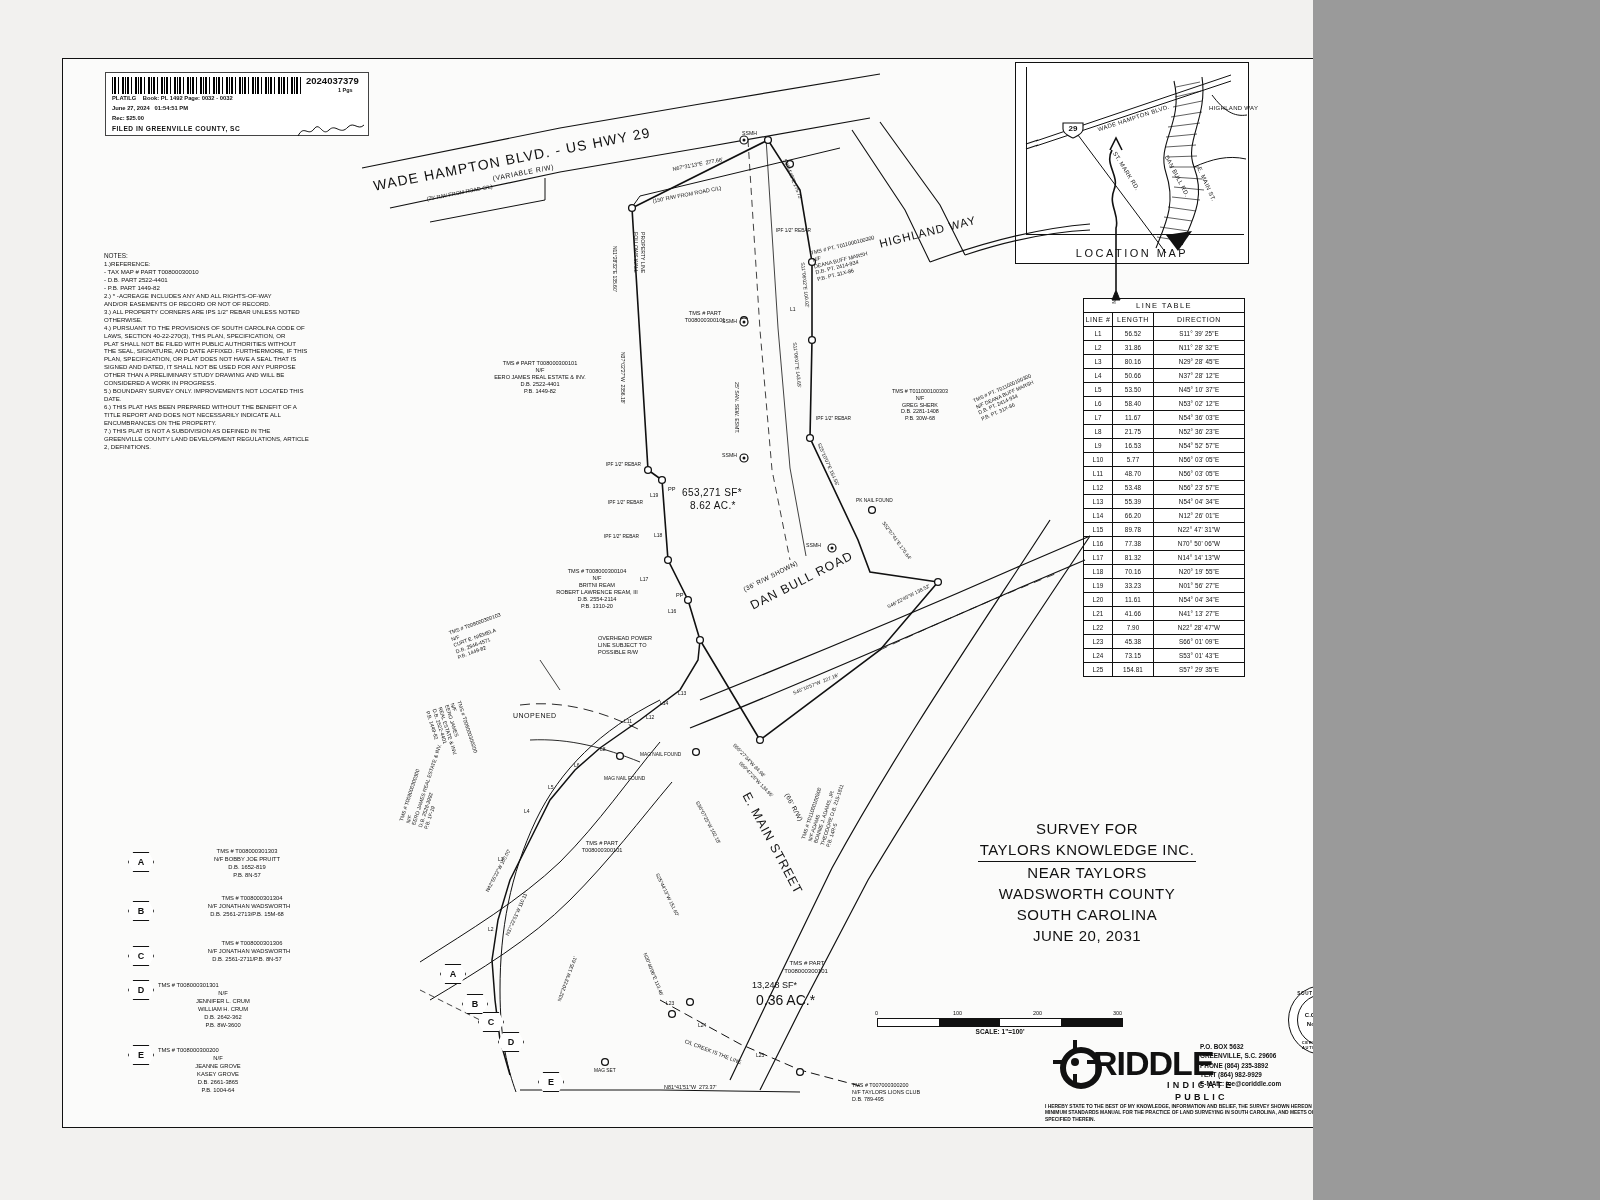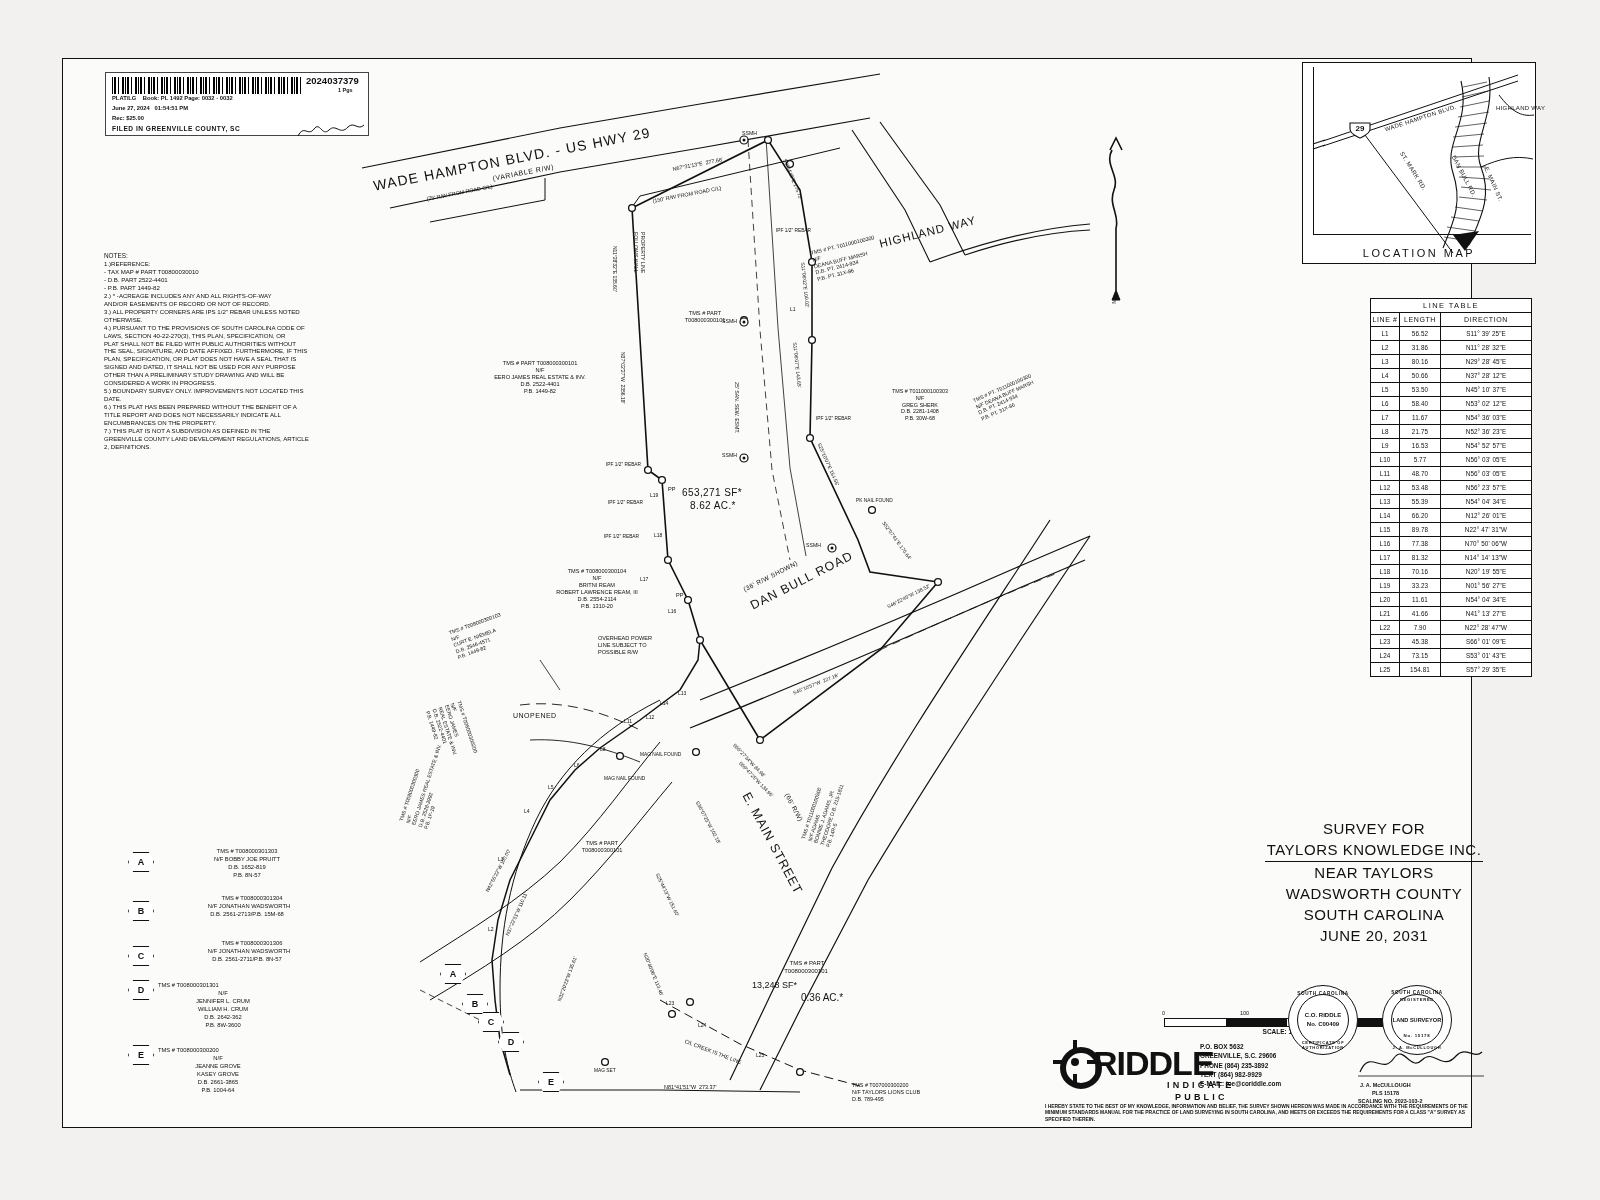--- a/index.html
+++ b/index.html
@@ -1,16 +1,16 @@
 <!DOCTYPE html>
 <html><head>
 <meta charset="utf-8">
 <style>
   html,body{margin:0;padding:0;background:#9a9a9a;}
-  #page{position:relative;width:1600px;height:1200px;background:#f2f1ef;overflow:hidden;
+  #page{position:relative;width:1313px;height:1200px;background:#f2f1ef;overflow:hidden;
         font-family:"Liberation Sans",sans-serif;color:#111;}
   .sheet{position:absolute;left:62px;top:58px;width:1408px;height:1068px;border:1.6px solid #111;background:#fbfbfa;}
   .abs{position:absolute;}
   .t{position:absolute;white-space:pre;line-height:1.18;}
   .ctr{text-align:center;}
   
   #stamp{left:105px;top:72px;width:262px;height:62px;border:1px solid #444;background:#fff;}
   .barcode{position:absolute;left:6px;top:4px;width:190px;height:17px;
     background:repeating-linear-gradient(90deg,#000 0 1px,#fff 1px 2px,#000 2px 4px,#fff 4px 6px,#000 6px 7px,#fff 7px 10px,#000 10px 12px,#fff 12px 13px);}
   
@@ -394,21 +394,21 @@
   <div class="t" style="left:790px;top:792px;font-size:6.5px;letter-spacing:.4px;transform:rotate(62deg);transform-origin:left top;">(66' R/W)</div>
   <div class="mt" style="left:426px;top:196px;transform:rotate(-11deg);transform-origin:left top;">(75' R/W FROM ROAD C/L)</div>
   <div class="mt" style="left:652px;top:198px;transform:rotate(-11deg);transform-origin:left top;">(150' R/W FROM ROAD C/L)</div>
   <div class="mt" style="left:672px;top:166px;transform:rotate(-11deg);transform-origin:left top;">N67°31'13"E  277.66'</div>
 
   <div class="t" style="left:682px;top:487px;font-size:10px;letter-spacing:.4px;">653,271 SF*</div>
   <div class="t" style="left:690px;top:500px;font-size:10px;letter-spacing:.4px;">8.62 AC.*</div>
   <div class="mt b ctr" style="left:752px;top:960px;width:110px;">TMS # PART</div>
   <div class="mt b ctr" style="left:746px;top:968px;width:120px;">T008000300101</div>
   <div class="t" style="left:752px;top:980px;font-size:9px;">13,248 SF*</div>
-  <div class="t" style="left:756px;top:992px;font-size:10px;margin-left:45px;">0.36 AC.*</div>
+  <div class="t" style="left:756px;top:992px;font-size:14px;">0.36 AC.*</div>
 
   <div class="mt ctr" style="left:450px;top:360px;width:180px;font-size:5.6px;">TMS # PART T008000300101
 N/F
 EERO JAMES REAL ESTATE &amp; INV.
 D.B. 2522-4401
 P.B. 1449-82</div>
   <div class="mt ctr" style="left:660px;top:310px;width:90px;font-size:5.6px;">TMS # PART
 T008000300101</div>
   <div class="mt ctr" style="left:552px;top:840px;width:100px;font-size:5.6px;">TMS # PART
 T008000300101</div>

